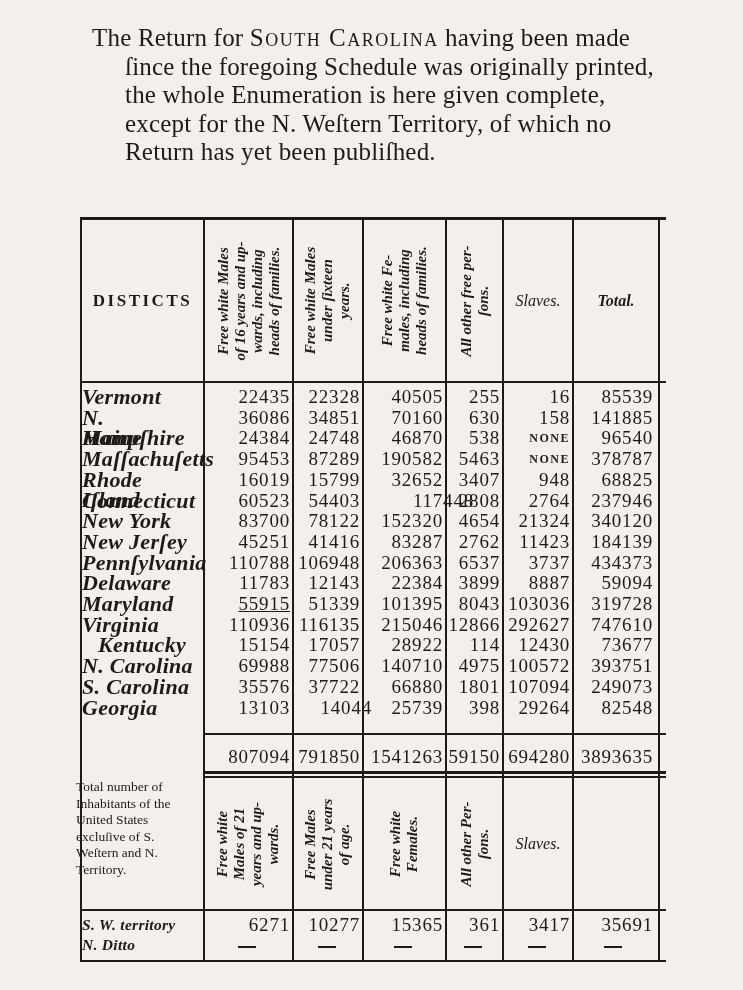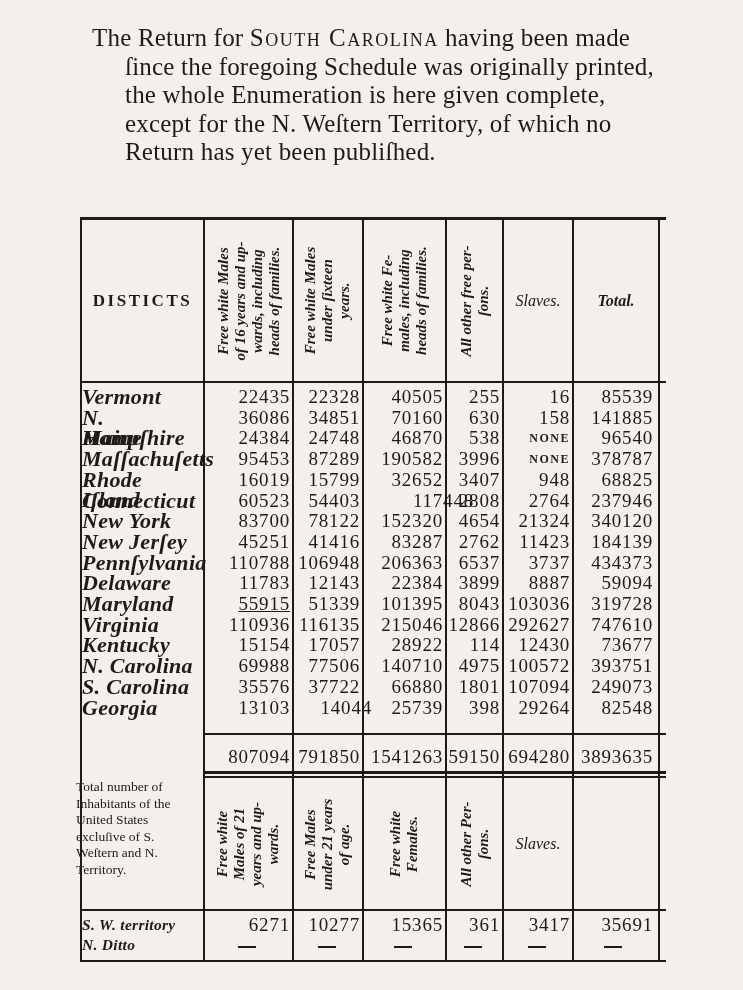--- a/index.html
+++ b/index.html
@@ -154,21 +154,21 @@
         <span class="cell" style="left:283px;width:80px;">46870</span>
         <span class="cell" style="left:366px;width:54px;">538</span>
         <span class="cell none" style="left:423px;width:67px;">NONE</span>
         <span class="cell" style="left:493px;width:80px;">96540</span>
       </div>
       <div class="row" style="top: 232.1px;">
         <span class="cell name" style="width:120px;">Maſſachuſetts</span>
         <span class="cell" style="left:124px;width:86px;">95453</span>
         <span class="cell" style="left:213px;width:67px;">87289</span>
         <span class="cell" style="left:283px;width:80px;">190582</span>
-        <span class="cell" style="left:366px;width:54px;">3996</span>
+        <span class="cell" style="left:366px;width:54px;">5463</span>
         <span class="cell none" style="left:423px;width:67px;">NONE</span>
         <span class="cell" style="left:493px;width:80px;">378787</span>
       </div>
       <div class="row" style="top: 252.8px;">
         <span class="cell name" style="width:120px;">Rhode Iſland</span>
         <span class="cell" style="left:124px;width:86px;">16019</span>
         <span class="cell" style="left:213px;width:67px;">15799</span>
         <span class="cell" style="left:283px;width:80px;">32652</span>
         <span class="cell" style="left:366px;width:54px;">3407</span>
         <span class="cell" style="left:423px;width:67px;">948</span>
@@ -231,21 +231,21 @@
       <div class="row" style="top: 397.7px;">
         <span class="cell name" style="width:120px;">Virginia</span>
         <span class="cell" style="left:124px;width:86px;">110936</span>
         <span class="cell" style="left:213px;width:67px;">116135</span>
         <span class="cell" style="left:283px;width:80px;">215046</span>
         <span class="cell" style="left:366px;width:54px;">12866</span>
         <span class="cell" style="left:423px;width:67px;">292627</span>
         <span class="cell" style="left:493px;width:80px;">747610</span>
       </div>
       <div class="row" style="top: 418.4px;">
-        <span class="cell name" style="width:104px;">Kentucky</span>
+        <span class="cell name" style="width:104px;text-align:right;">Kentucky</span>
         <span class="cell" style="left:124px;width:86px;">15154</span>
         <span class="cell" style="left:213px;width:67px;">17057</span>
         <span class="cell" style="left:283px;width:80px;">28922</span>
         <span class="cell" style="left:366px;width:54px;">114</span>
         <span class="cell" style="left:423px;width:67px;">12430</span>
         <span class="cell" style="left:493px;width:80px;">73677</span>
       </div>
       <div class="row" style="top: 439.1px;">
         <span class="cell name" style="width:120px;">N. Carolina</span>
         <span class="cell" style="left:124px;width:86px;">69988</span>

